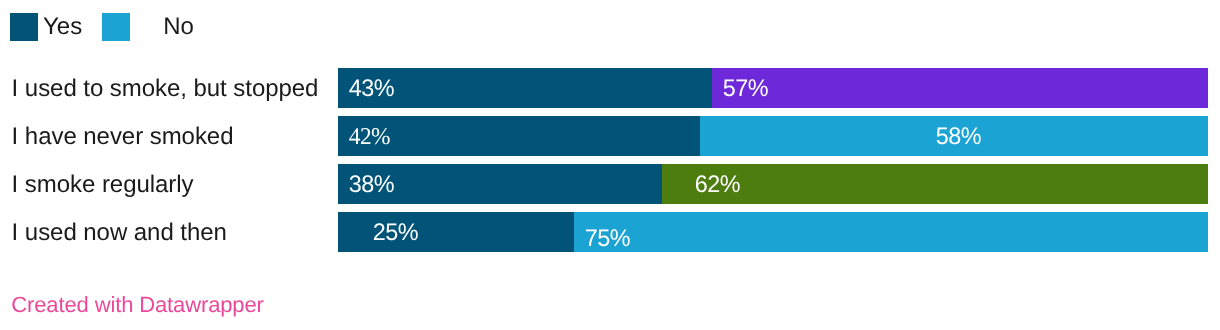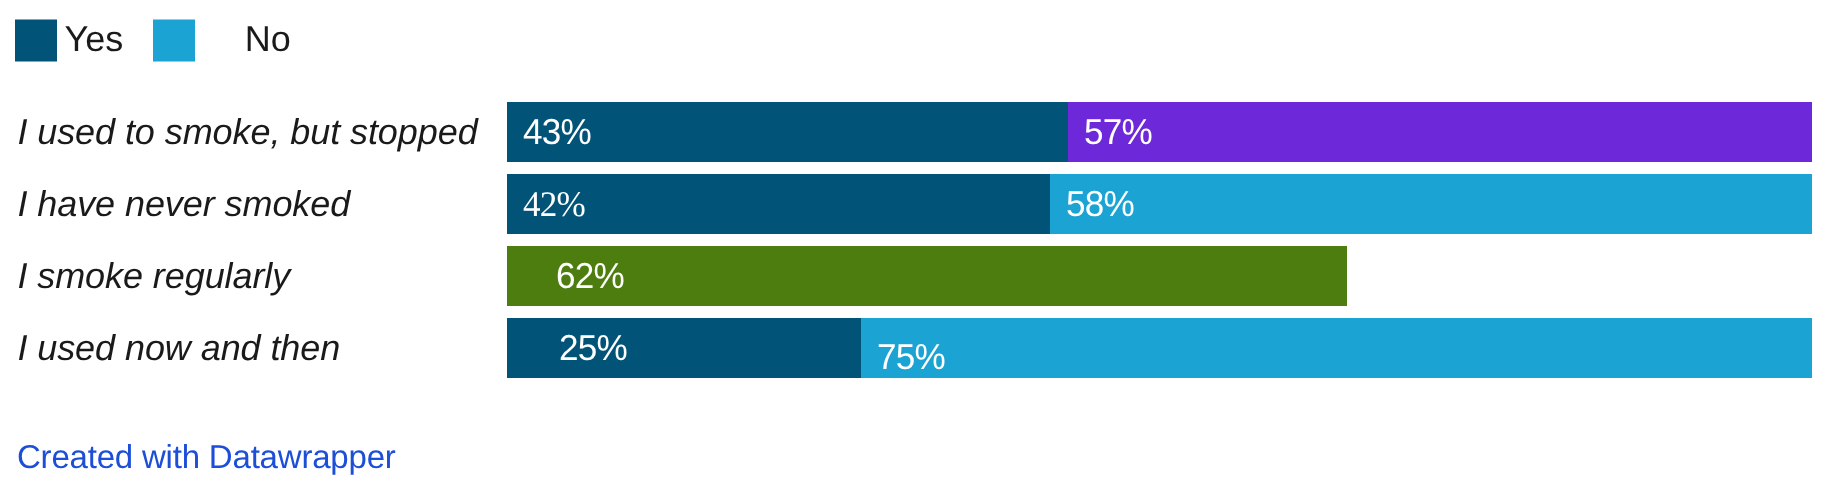--- a/index.html
+++ b/index.html
@@ -65,21 +65,20 @@
   .row-label {
     position: absolute;
     left: 11.6px;
     top: 1px;
     height: 39.5px;
     line-height: 39.5px;
     font-size: 24px;
     letter-spacing: -0.05px;
     color: #1a1a1a;
     white-space: nowrap;
-    font-style: italic;
   }
   .bar {
     position: absolute;
     left: 338px;
     top: 0;
     width: 870px;
     height: 39.5px;
     display: flex;
   }
   .seg {
@@ -102,21 +101,21 @@
   }
 
   
   .footer {
     position: absolute;
     left: 11.3px;
     top: 293.5px;
     font-size: 22px;
     line-height: 22px;
     letter-spacing: -0.13px;
-    color: #1d4ed8;
+    color: #ec4899;
     white-space: nowrap;
   }
 </style>
 </head>
 <body>
 
 <div class="chart-root">
 
   <div class="legend">
     <div class="legend-item">
@@ -140,28 +139,31 @@
             <span class="seg-label">57%</span>
           </div>
         </div>
       </div>
       <div class="row">
         <div class="row-label">I have never smoked</div>
         <div class="bar">
           <div class="seg" style="width: 41.6%; background: rgb(1, 84, 120); font-family: Liberation Serif, serif;">
             <span class="seg-label">42%</span>
           </div>
-          <div class="seg" style="width: 58.4%; background: rgb(27, 163, 211);">
+          <div class="seg" style="width: 58.4%; background: rgb(27, 163, 211); justify-content: center;">
             <span class="seg-label">58%</span>
           </div>
         </div>
       </div>
       <div class="row">
         <div class="row-label">I smoke regularly</div>
         <div class="bar">
+          <div class="seg" style="width: 38.2%; background: rgb(1, 84, 120);">
+            <span class="seg-label">38%</span>
+          </div>
           <div class="seg" style="width: 61.8%; background: #4d7c0f; padding-left: 22px;">
             <span class="seg-label">62%</span>
           </div>
         </div>
       </div>
       <div class="row">
         <div class="row-label">I used now and then</div>
         <div class="bar">
           <div class="seg" style="width: 25.1%; background: rgb(1, 84, 120); padding-left: 24px;">
             <span class="seg-label">25%</span>

